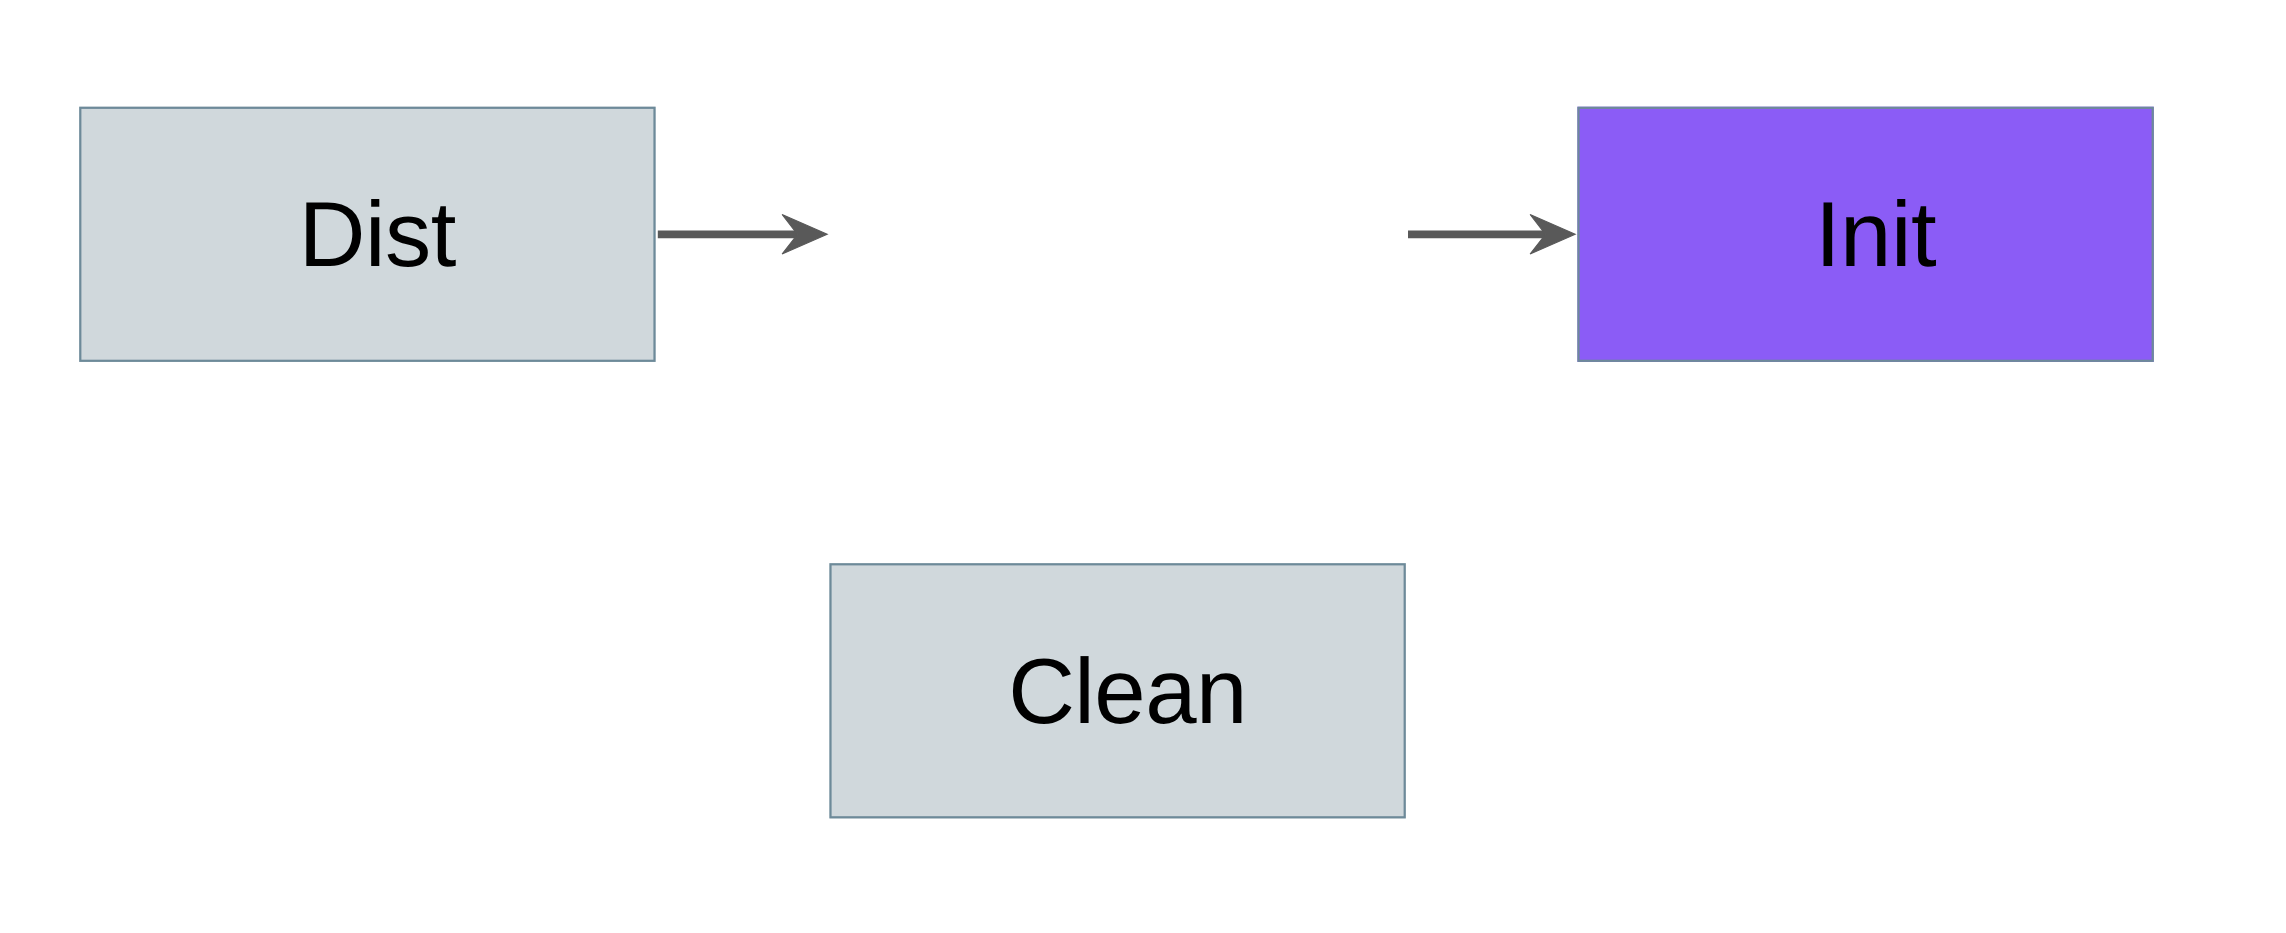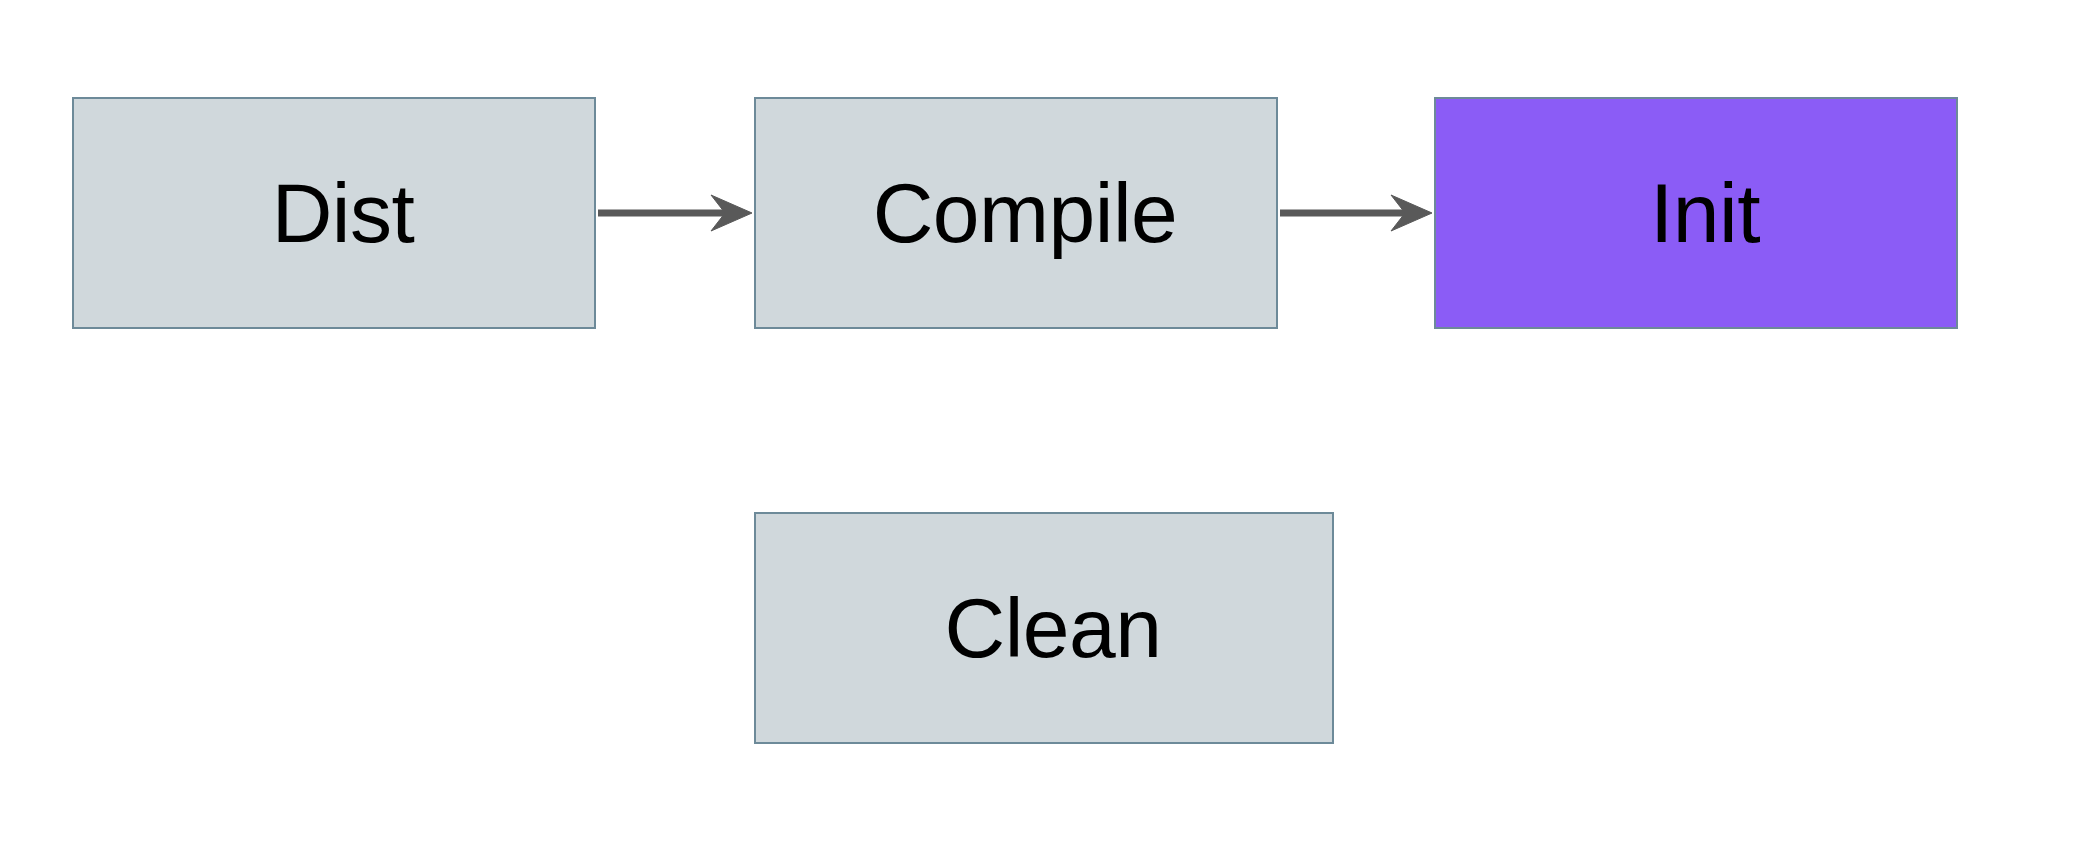--- a/index.html
+++ b/index.html
@@ -65,25 +65,22 @@
     <g class="edge-hit">
       <path d="M 1280 213 L 1405 213" stroke="#595959" stroke-width="7" fill="none"></path>
       <path d="M 1432 213 L 1391 231 L 1405 213 L 1391 195 Z" fill="#595959" stroke="#595959" stroke-width="1" stroke-linejoin="miter"></path>
     </g>
   </svg>
 
   <div class="node" style="left: 72px; top: 97px; width: 524px; height: 232px; background: rgb(208, 216, 220); border-color: rgb(109, 138, 153); border-width: 2px;">
     <span class="node-label" style="color: rgb(0, 0, 0);">Dist</span>
   </div>
 
-  <div class="node" style="left: 754px; top: 97px; width: 524px; height: 232px; background: rgb(208, 216, 220); border-color: rgb(109, 138, 153); border-width: 2px;">
-    <span class="node-label" style="color: rgb(0, 0, 0);">Compile</span>
-  </div>
 
   <div class="node" style="left: 1434px; top: 97px; width: 524px; height: 232px; background: #8b5cf6; border-color: rgb(109, 138, 153); border-width: 2px;">
     <span class="node-label" style="color: rgb(0, 0, 0);">Init</span>
   </div>
 
-  <div class="node" style="left: 754px; top: 512px; width: 580px; height: 232px; background: rgb(208, 216, 220); border-color: rgb(109, 138, 153); border-width: 2px;">
+  <div class="node" style="left: 754px; top: 512px; width: 524px; height: 232px; background: rgb(208, 216, 220); border-color: rgb(109, 138, 153); border-width: 2px;">
     <span class="node-label" style="color: rgb(0, 0, 0);">Clean</span>
   </div>
 
 </div>
 
 </body></html>

